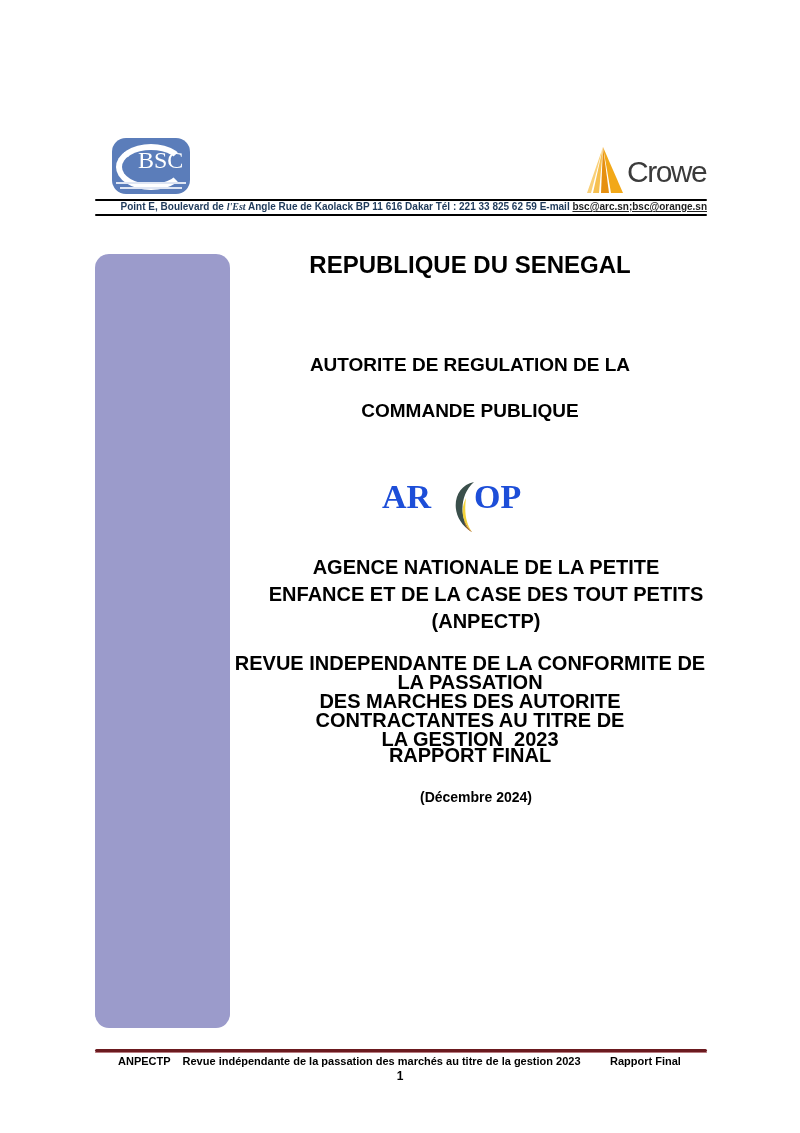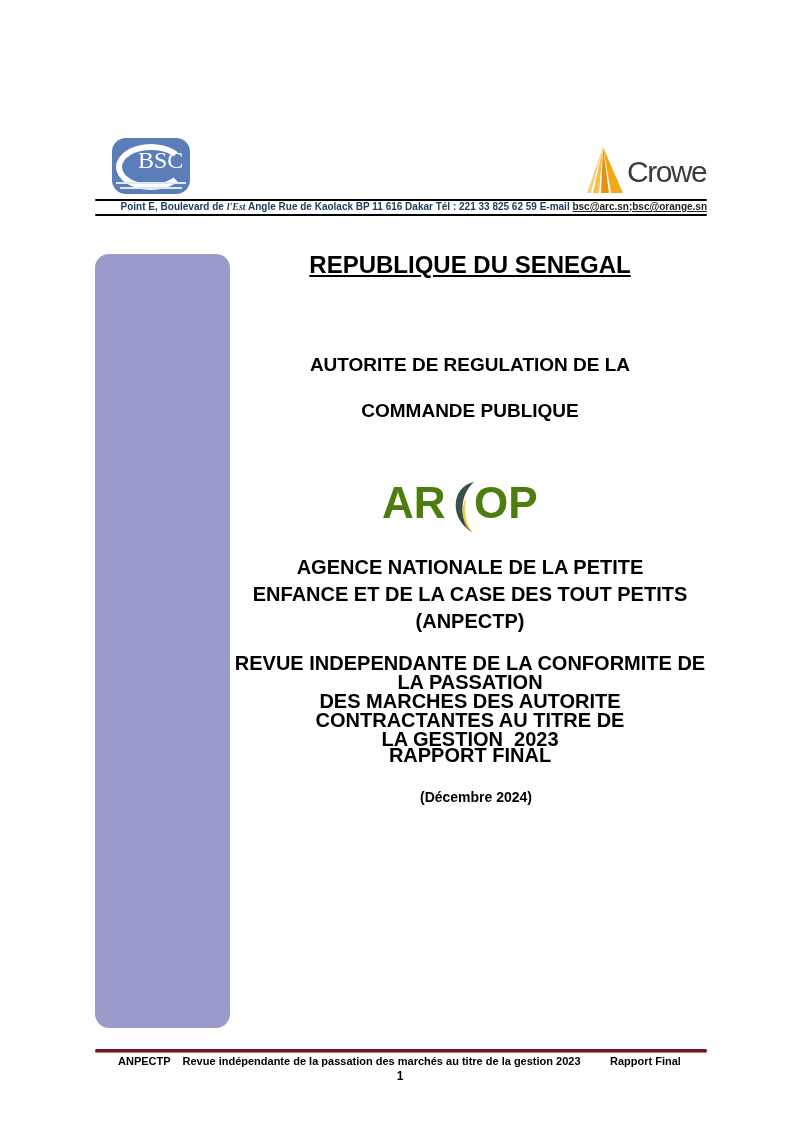--- a/index.html
+++ b/index.html
@@ -27,26 +27,26 @@
                 font-weight: bold; color: #1f3a5a; white-space: nowrap; }
     .header-address .est { font-family: "Liberation Serif", serif; font-style: italic; }
     .header-address .email-link { text-decoration: underline; color: #1f1f1f; }
     .header-rule-bottom { left: 95px; top: 214px; width: 612px; height: 2px; background: #000; }
 
     
     .side-band { left: 95px; top: 254px; width: 135px; height: 774px; background: #9b9bcb; }
 
     
     .center { left: 230px; width: 480px; text-align: center; font-weight: bold; }
-    .t-republique { top: 251px; font-size: 24px; text-decoration: underline; }
+    .t-republique { top: 251px; font-size: 24px; }
     .t-autorite { top: 342px; font-size: 19px; line-height: 46px; }
     .arcop-logo { left: 382px; top: 478px; width: 170px; height: 58px; }
-    .arcop-logo .txt { position: absolute; top: 0; font-size: 44px; font-weight: bold; color: #4d7c0f;
-                letter-spacing: 0px; font-family: Liberation Sans, sans-serif; }
-    .t-agence { top: 554px; font-size: 20px; line-height: 27px; }
+    .arcop-logo .txt { position: absolute; top: 0; font-size: 34px; font-weight: bold; color: #1d4ed8;
+                letter-spacing: 0px; font-family: Liberation Serif, serif; }
+    .t-agence { top: 554px; font-size: 20px; line-height: 27px; padding-left: 16px; }
     .t-revue { top: 654px; font-size: 20px; line-height: 19px; }
     .t-rapport { top: 744px; font-size: 20px; }
     .t-date { top: 789px; font-size: 14px; padding-left: 6px; }
 
     
     .footer-rule { left: 95px; top: 1049px; width: 612px; height: 3px; background: #6b1a1f; }
     .footer-rule2 { left: 95px; top: 1052px; width: 612px; height: 1px; background: #b77b80; }
     .footer-line { left: 118px; top: 1055px; width: 580px; font-size: 11px; font-weight: bold; white-space: nowrap; }
     .footer-line .f-gap { display: inline-block; width: 12px; }
     .footer-line .f-right { position: absolute; left: 492px; }

